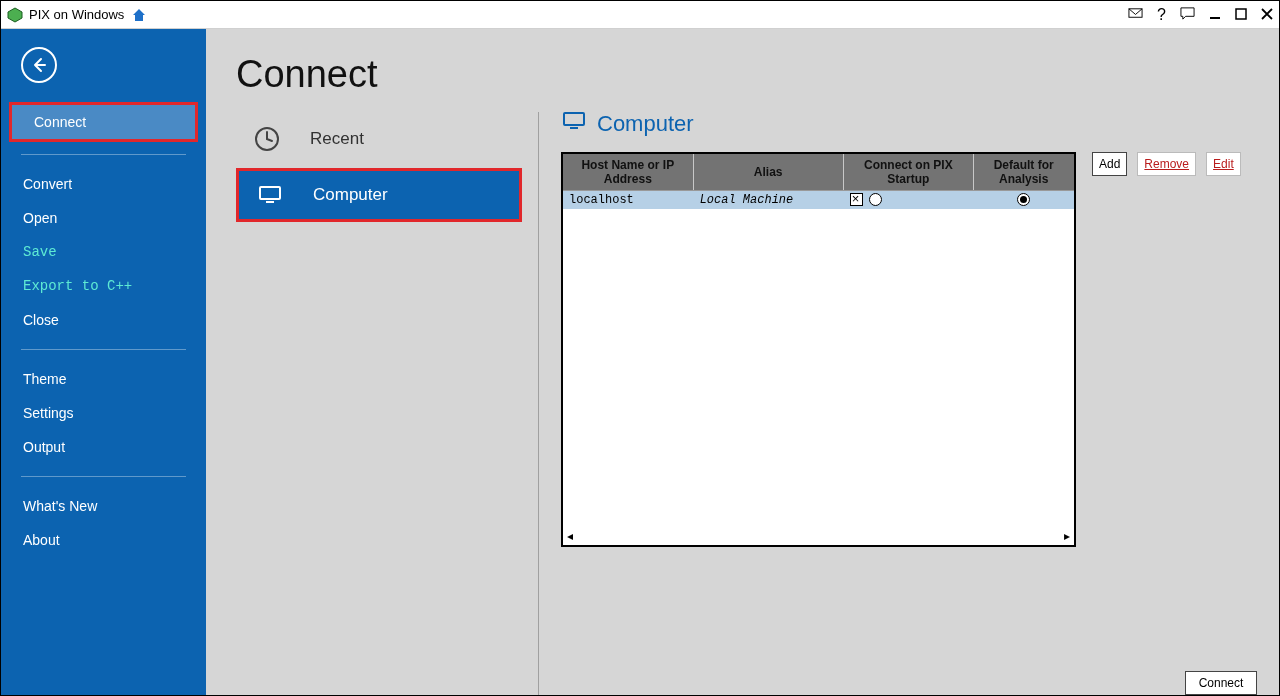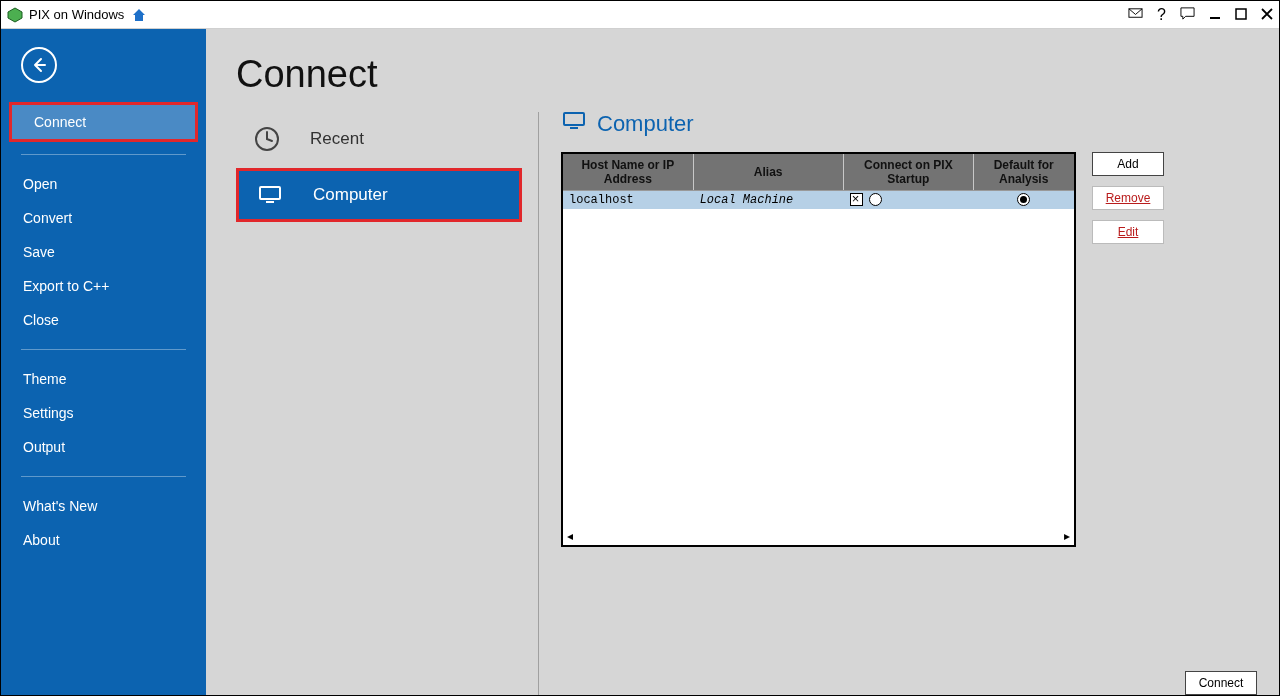--- a/index.html
+++ b/index.html
@@ -11,21 +11,21 @@
   .titlebar .home-icon { width:18px; height:18px; margin-left:6px; display:inline-flex; align-items:center; justify-content:center; cursor:pointer; color:#0c63b0;}
   .titlebar .caption-btns { margin-left: auto; display:flex; gap:14px; align-items:center; font-family: "Segoe MDL2 Assets","Segoe UI Symbol",sans-serif; }
   .titlebar .caption-btns span { cursor:pointer; font-size:14px; color:#000; }
   
   .body { flex:1; display:flex; overflow:hidden; }
   
   .sidebar { width: 205px; background:#0c63b0; color:#fff; display:flex; flex-direction:column; padding-top:18px; }
   .back-circle { width:36px; height:36px; border:2px solid #fff; border-radius:50%; margin-left:20px; margin-bottom:19px; display:flex; align-items:center; justify-content:center; cursor:pointer;}
   .sidebar hr { border:none; border-top:1px solid rgba(255,255,255,.35); margin:12px 20px; }
   .side-item { padding:9px 22px; font-size:14px; cursor:pointer; }
-  .side-item.dim { color:#ffffff; }
+  .side-item.dim { color:#5eead4;font-family:Liberation Mono, monospace; }
   .side-item.top { background:#4a8ac5; }
   .redbox { border:3px solid #e1272b; }
   
   .main { flex:1; background:#d6d6d6; display:flex; flex-direction:column; padding:18px 22px 0 30px; overflow:hidden; }
   .main h1 { font-size:38px; font-weight:300; color:#111; margin:6px 0 16px 0; }
   .cols { flex:1; display:flex; min-height:0; }
   .catcol { width:298px; display:flex; flex-direction:column; padding-right:12px; }
   .catitem { display:flex; align-items:center; height:54px; padding-left:16px; gap:28px; font-size:17px; cursor:pointer; color:#323232;}
   .catitem.selected { background:#0c63b0; color:#fff; }
   .catitem .icon { width:30px; height:30px; display:flex; align-items:center; justify-content:center;}
@@ -33,21 +33,21 @@
   .detail { flex:1; display:flex; flex-direction:column; padding-left:18px; min-width:0;}
   .sect-title { display:flex; align-items:center; gap:10px; color:#0c63b0; font-size:22px; font-weight:400; margin-top:-4px; margin-bottom:12px; }
   .tablewrap { flex:1; display:flex; gap:16px; min-height:0; align-items:flex-start;}
   .table-outer { border:2px solid #000; background:#fff; display:flex; flex-direction:column; height:395px; width:515px; position:relative;}
   table.hosts { border-collapse:collapse; width:100%; table-layout:fixed; }
   table.hosts th { font-size:12px; font-weight:700; color:#111; padding:4px 6px; text-align:center; border-bottom:1px solid #999; border-right:1px solid #c8c8c8; background:#737373;}
   table.hosts th:last-child { border-right:none; }
   table.hosts td { font-size:12px; padding:2px 6px; font-family:"Consolas","Courier New",monospace; color:#000; border-right:1px solid transparent;}
   tr.selrow td { background:#b6d0e6; }
   .scroll-ind { position:absolute; bottom:2px; left:4px; right:4px; display:flex; justify-content:space-between; font-size:12px; color:#000; pointer-events:none;}
-  .btncol { display:flex; flex-direction:column; gap:10px; width:72px;}
+  .btncol { display:flex; flex-direction:row; gap:10px; width:72px;}
   .btncol button, .connect-btn { height:24px; background:#fff; border:1px solid #444; font-size:12px; cursor:pointer; font-family:inherit;}
   .btncol button.disabled { color:#b91c1c; border-color:#bbb; cursor:default;text-decoration:underline;}
   .connect-row { display:flex; justify-content:flex-end; padding-right:0; margin-top:6px;}
   .connect-btn { width:72px; }
   
   .cbmark { display:inline-block; width:13px; height:13px; border:1px solid #000; position:relative; background:#fff; vertical-align:middle; margin-right:6px;}
   .cbmark::before { content:"×"; position:absolute; top:-3px; left:1px; font-size:13px; font-family:Arial; }
   .radio-empty, .radio-fill { display:inline-block; width:13px; height:13px; border:1px solid #000; border-radius:50%; vertical-align:middle; background:#fff;}
   .radio-fill::before { content:""; display:block; width:7px; height:7px; background:#000; border-radius:50%; margin:2px;}
 </style>
@@ -104,22 +104,22 @@
     <div class="sidebar">
       <div class="back-circle">
         <svg width="18" height="18" viewBox="0 0 18 18">
             <path d="M11 3 L5 9 L11 15 M5 9 H15" stroke="#fff" stroke-width="2" fill="none" stroke-linecap="round" stroke-linejoin="round"></path>
           </svg>
       </div>
       <div class="side-item top redbox" style="margin:0 8px 0 8px;">
         <span>Connect</span>
       </div>
       <hr>
+      <div class="side-item"><span>Convert</span></div>
       <div class="side-item"><span>Open</span></div>
-      <div class="side-item"><span>Convert</span></div>
       <div class="side-item dim"><span>Save</span></div>
       <div class="side-item dim"><span>Export to C++</span></div>
       <div class="side-item"><span>Close</span></div>
       <hr>
       <div class="side-item"><span>Theme</span></div>
       <div class="side-item"><span>Settings</span></div>
       <div class="side-item"><span>Output</span></div>
       <hr>
       <div class="side-item"><span>What's New</span></div>
       <div class="side-item"><span>About</span></div>

